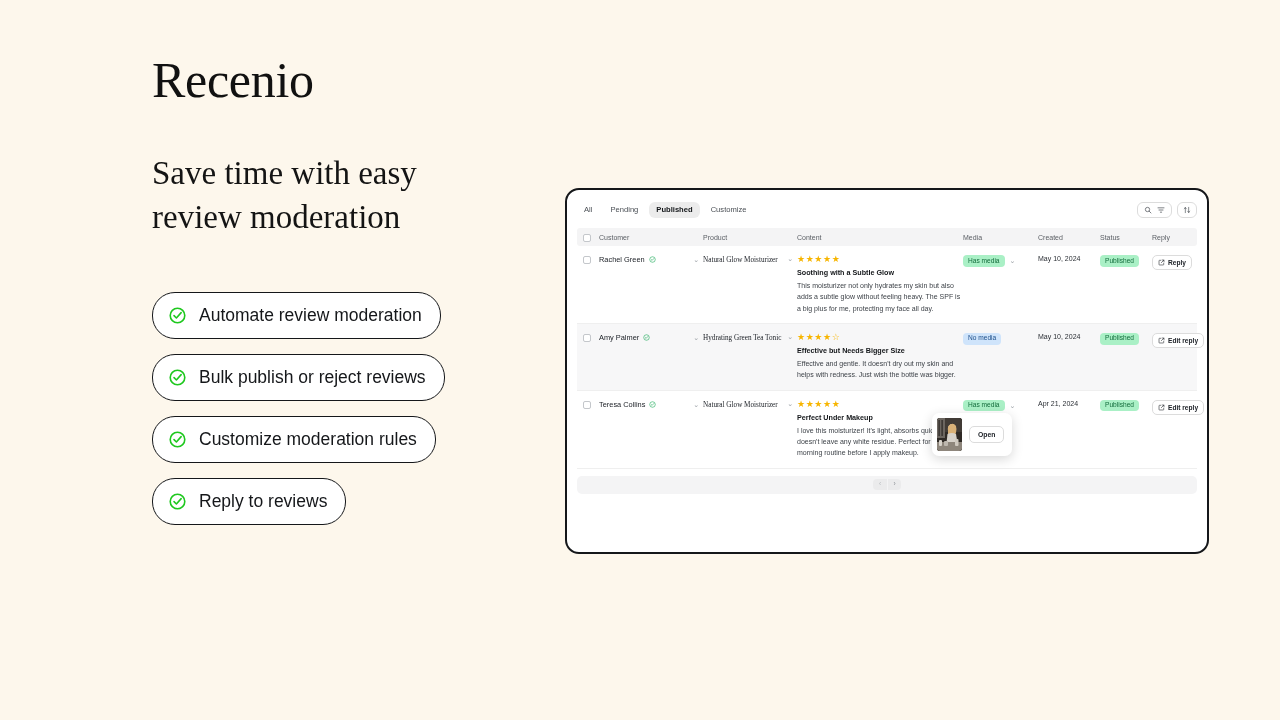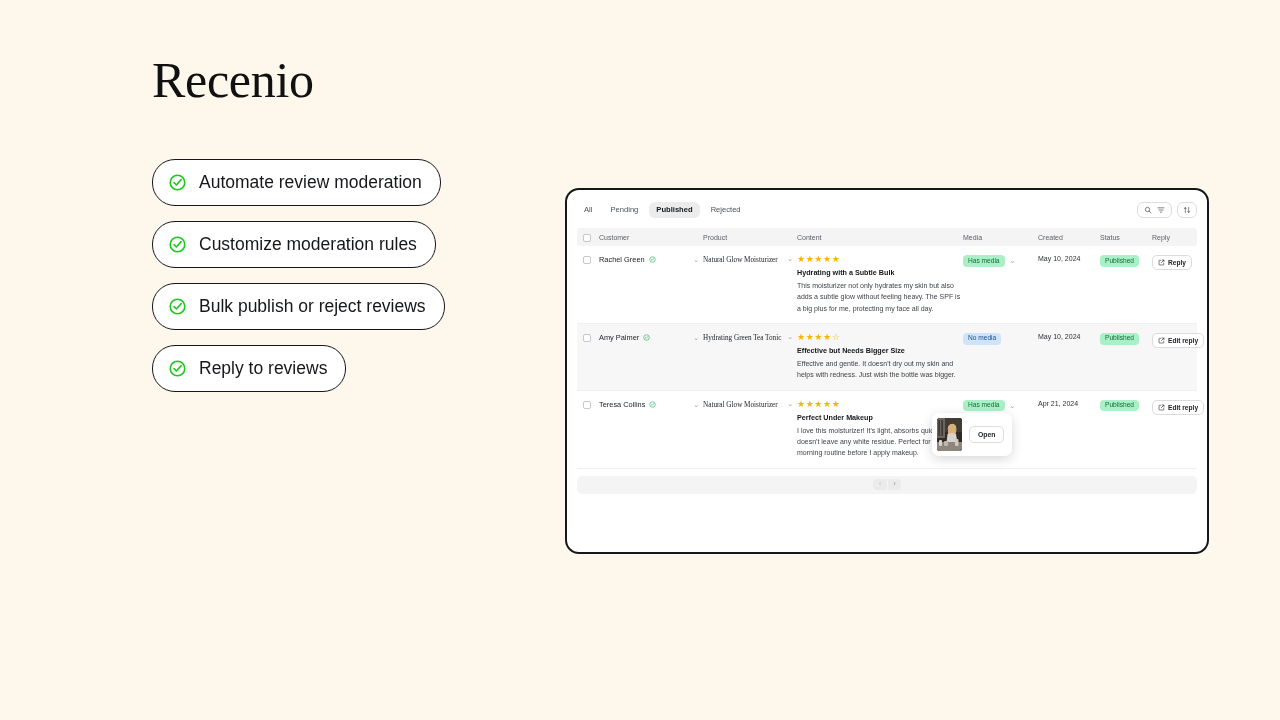--- a/index.html
+++ b/index.html
@@ -195,65 +195,66 @@
     display: flex; align-items: center; justify-content: center;
     background: #ebebec; color: #b6b9bd; font-size: 6.5px; line-height: 1;
   }
   .pager-btn + .pager-btn { border-left: 1px solid #f4f4f5; color: #8b8f94; }
 </style>
 </head>
 <body>
 
 <div class="left">
   <div class="brand">Recenio</div>
+  <div class="headline">Save time with easy review moderation</div>
 
   <div class="features">
     <div class="pill-row"><div class="pill">
       <svg class="check-icon" width="19" height="19" viewBox="0 0 24 24">
         <circle cx="12" cy="12" r="9.2" fill="none" stroke="#1ec81e" stroke-width="2"></circle>
         <path d="M7.6 12.2 L10.6 15.1 L16.6 8.4" fill="none" stroke="#1ec81e" stroke-width="2" stroke-linecap="round" stroke-linejoin="round"></path>
       </svg>
       <span>Automate review moderation</span>
     </div></div>
 
     <div class="pill-row"><div class="pill">
       <svg class="check-icon" width="19" height="19" viewBox="0 0 24 24">
         <circle cx="12" cy="12" r="9.2" fill="none" stroke="#1ec81e" stroke-width="2"></circle>
         <path d="M7.6 12.2 L10.6 15.1 L16.6 8.4" fill="none" stroke="#1ec81e" stroke-width="2" stroke-linecap="round" stroke-linejoin="round"></path>
       </svg>
-      <span>Customize moderation rules</span>
+      <span>Bulk publish or reject reviews</span>
     </div></div>
 
     <div class="pill-row"><div class="pill">
       <svg class="check-icon" width="19" height="19" viewBox="0 0 24 24">
         <circle cx="12" cy="12" r="9.2" fill="none" stroke="#1ec81e" stroke-width="2"></circle>
         <path d="M7.6 12.2 L10.6 15.1 L16.6 8.4" fill="none" stroke="#1ec81e" stroke-width="2" stroke-linecap="round" stroke-linejoin="round"></path>
       </svg>
-      <span>Bulk publish or reject reviews</span>
+      <span>Customize moderation rules</span>
     </div></div>
 
     <div class="pill-row"><div class="pill">
       <svg class="check-icon" width="19" height="19" viewBox="0 0 24 24">
         <circle cx="12" cy="12" r="9.2" fill="none" stroke="#1ec81e" stroke-width="2"></circle>
         <path d="M7.6 12.2 L10.6 15.1 L16.6 8.4" fill="none" stroke="#1ec81e" stroke-width="2" stroke-linecap="round" stroke-linejoin="round"></path>
       </svg>
       <span>Reply to reviews</span>
     </div></div>
   </div>
 </div>
 
 <div class="app-card">
   <div class="app-inner">
 
     <div class="tabbar">
       <div class="tabs">
         <div class="tab">All</div>
         <div class="tab">Pending</div>
         <div class="tab active">Published</div>
-        <div class="tab">Rejected</div>
+        <div class="tab">Customize</div>
       </div>
       <div class="tabbar-actions">
         <div class="icon-group">
           <svg width="8" height="8" viewBox="0 0 24 24">
             <circle cx="10.5" cy="10.5" r="6.5" fill="none" stroke="#5c6066" stroke-width="2.4"></circle>
             <path d="M15.5 15.5 L21 21" stroke="#5c6066" stroke-width="2.4" stroke-linecap="round"></path>
           </svg>
           <svg width="8" height="8" viewBox="0 0 24 24">
             <path d="M3 5.5h18M6 12h12M10 18.5h4" stroke="#5c6066" stroke-width="2.4" stroke-linecap="round"></path>
           </svg>
@@ -293,21 +294,21 @@
             <path d="M7.8 12.3 L10.7 15.1 L16.4 8.8" fill="none" stroke="#18a957" stroke-width="2" stroke-linecap="round" stroke-linejoin="round"></path>
           </svg>
           <span class="chev">⌄</span>
         </div>
         <div class="c-prod">
           <span class="prod-name">Natural Glow Moisturizer</span>
           <span class="prod-chev">⌄</span>
         </div>
         <div class="c-content">
           <div class="stars">★★★★★</div>
-          <div class="rv-title">Hydrating with a Subtle Bulk</div>
+          <div class="rv-title">Soothing with a Subtle Glow</div>
           <div class="rv-body">This moisturizer not only hydrates my skin but also adds a subtle glow without feeling heavy. The SPF is a big plus for me, protecting my face all day.</div>
         </div>
         <div class="c-media">
           <span class="badge green">Has media</span>
           <span class="chev" style="margin-left:0;">⌄</span>
         </div>
         <div class="c-created">
           <span class="created-txt">May 10, 2024</span>
         </div>
         <div class="c-status">

